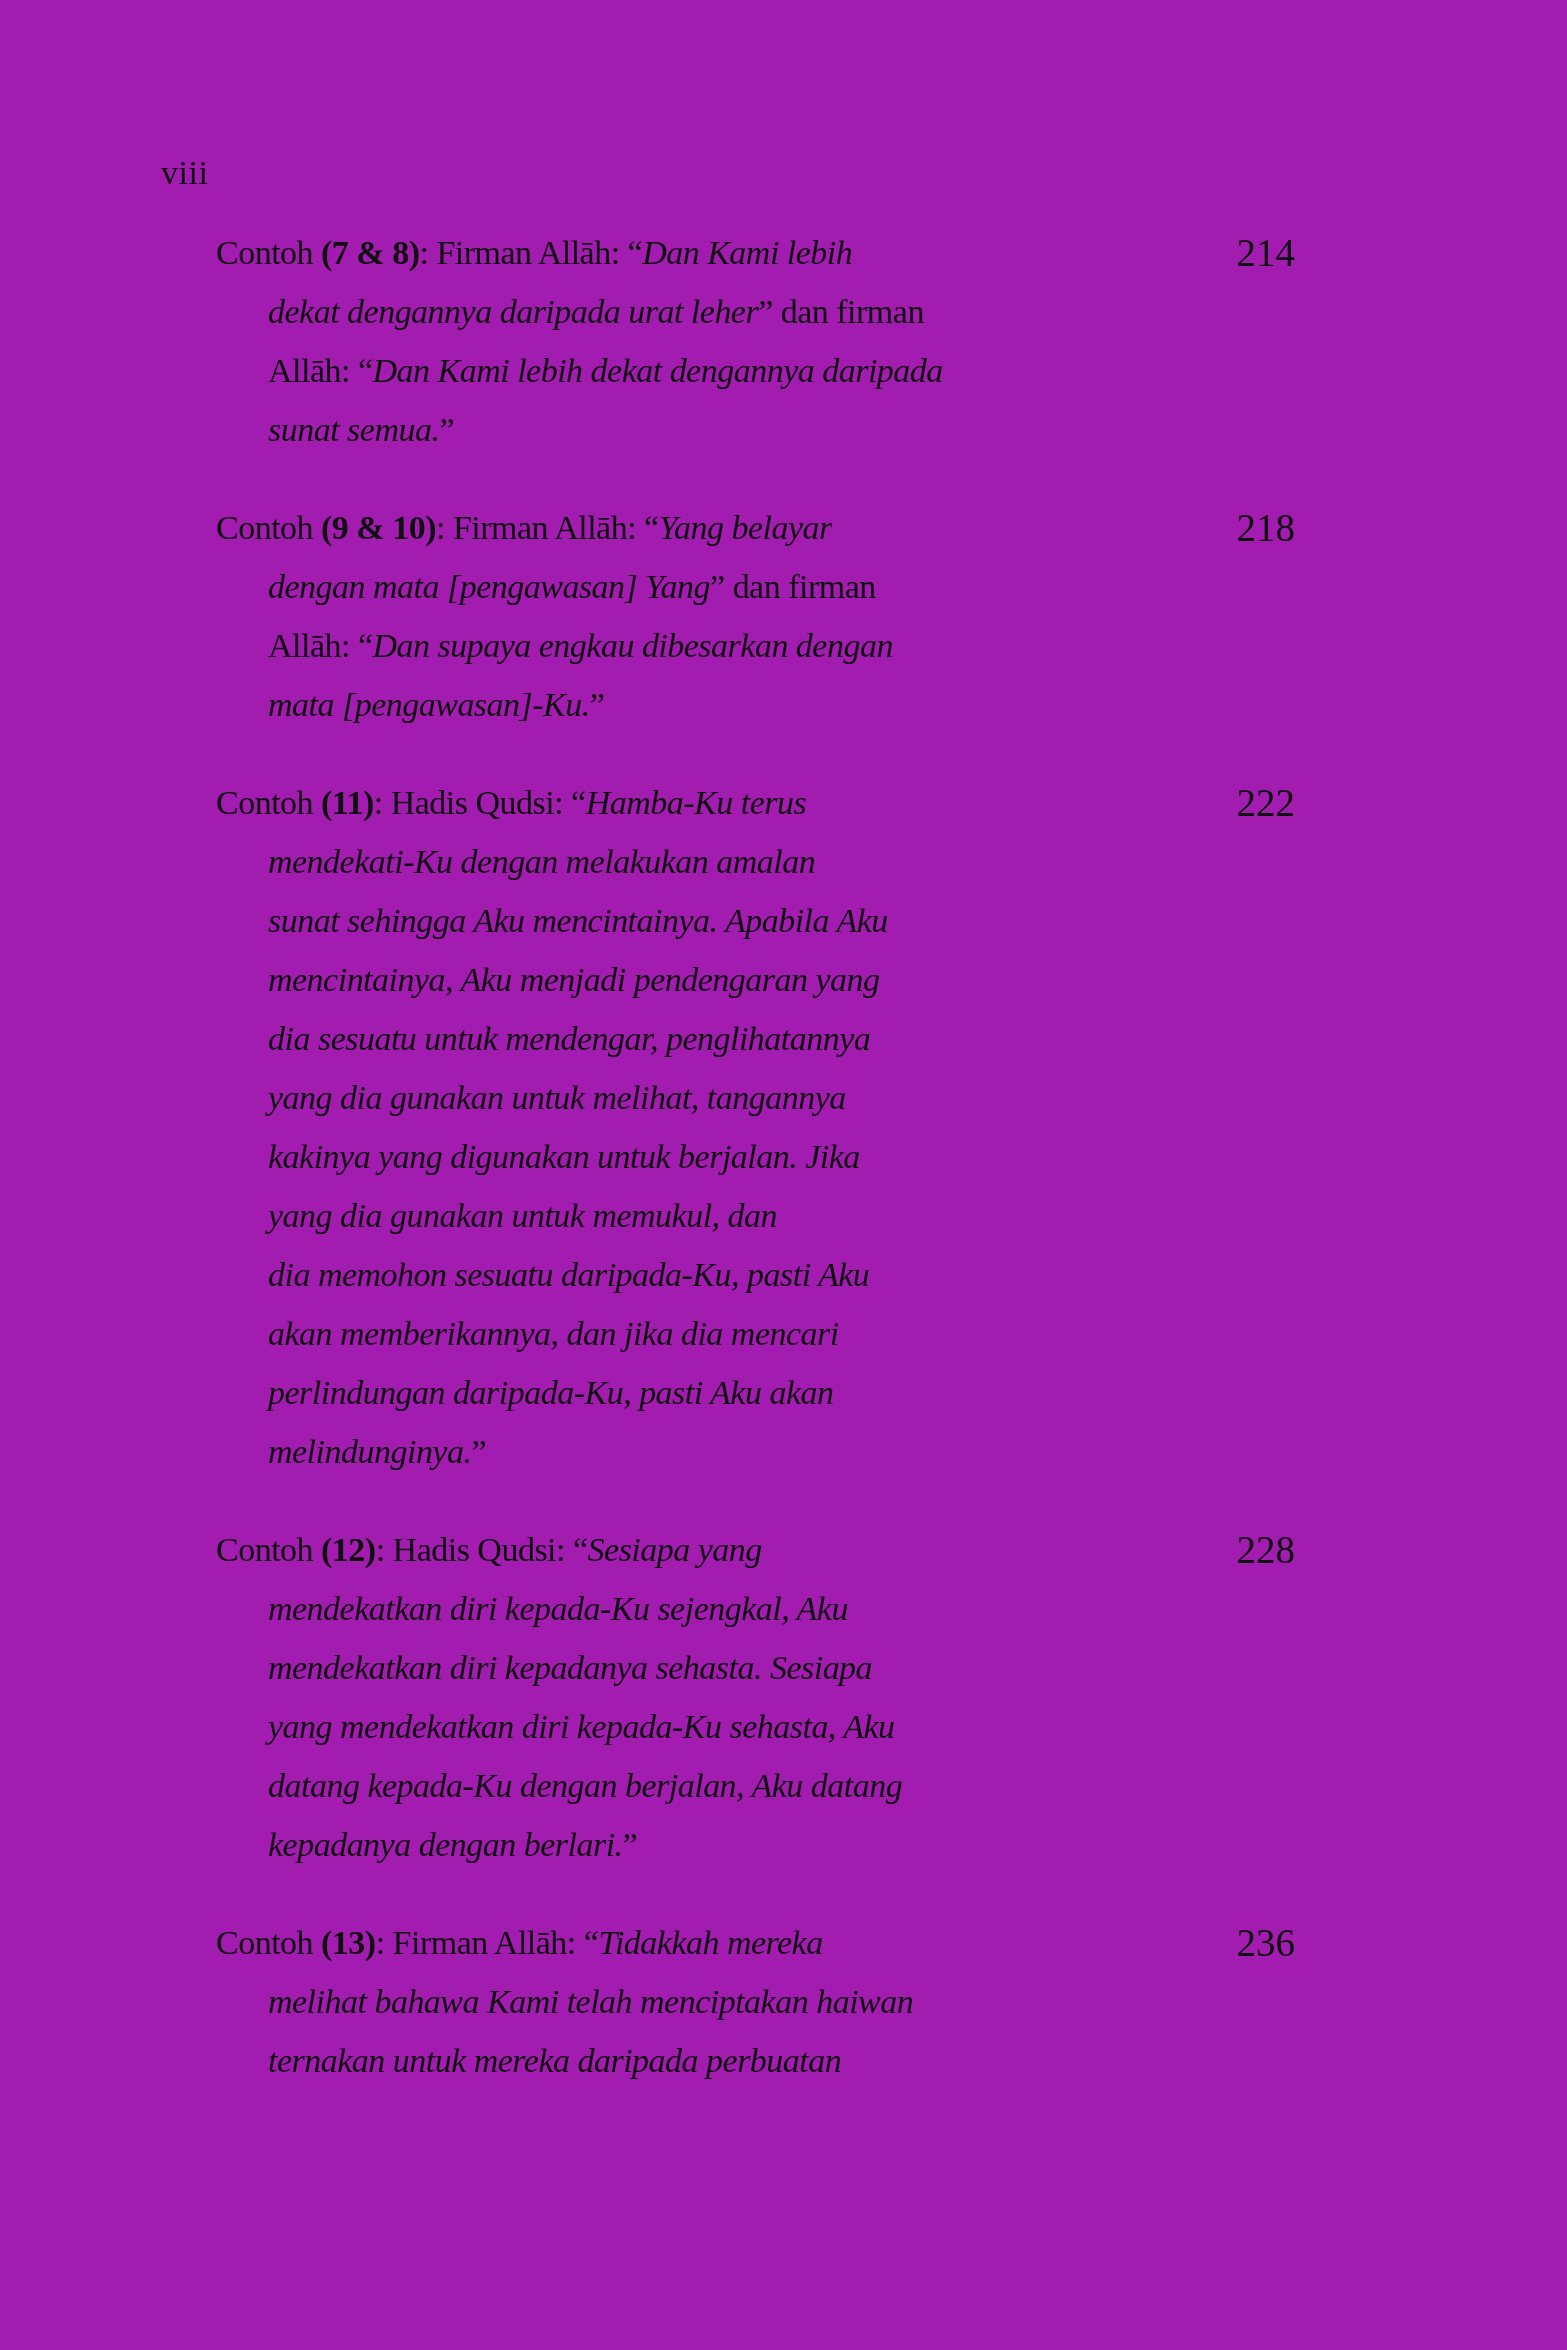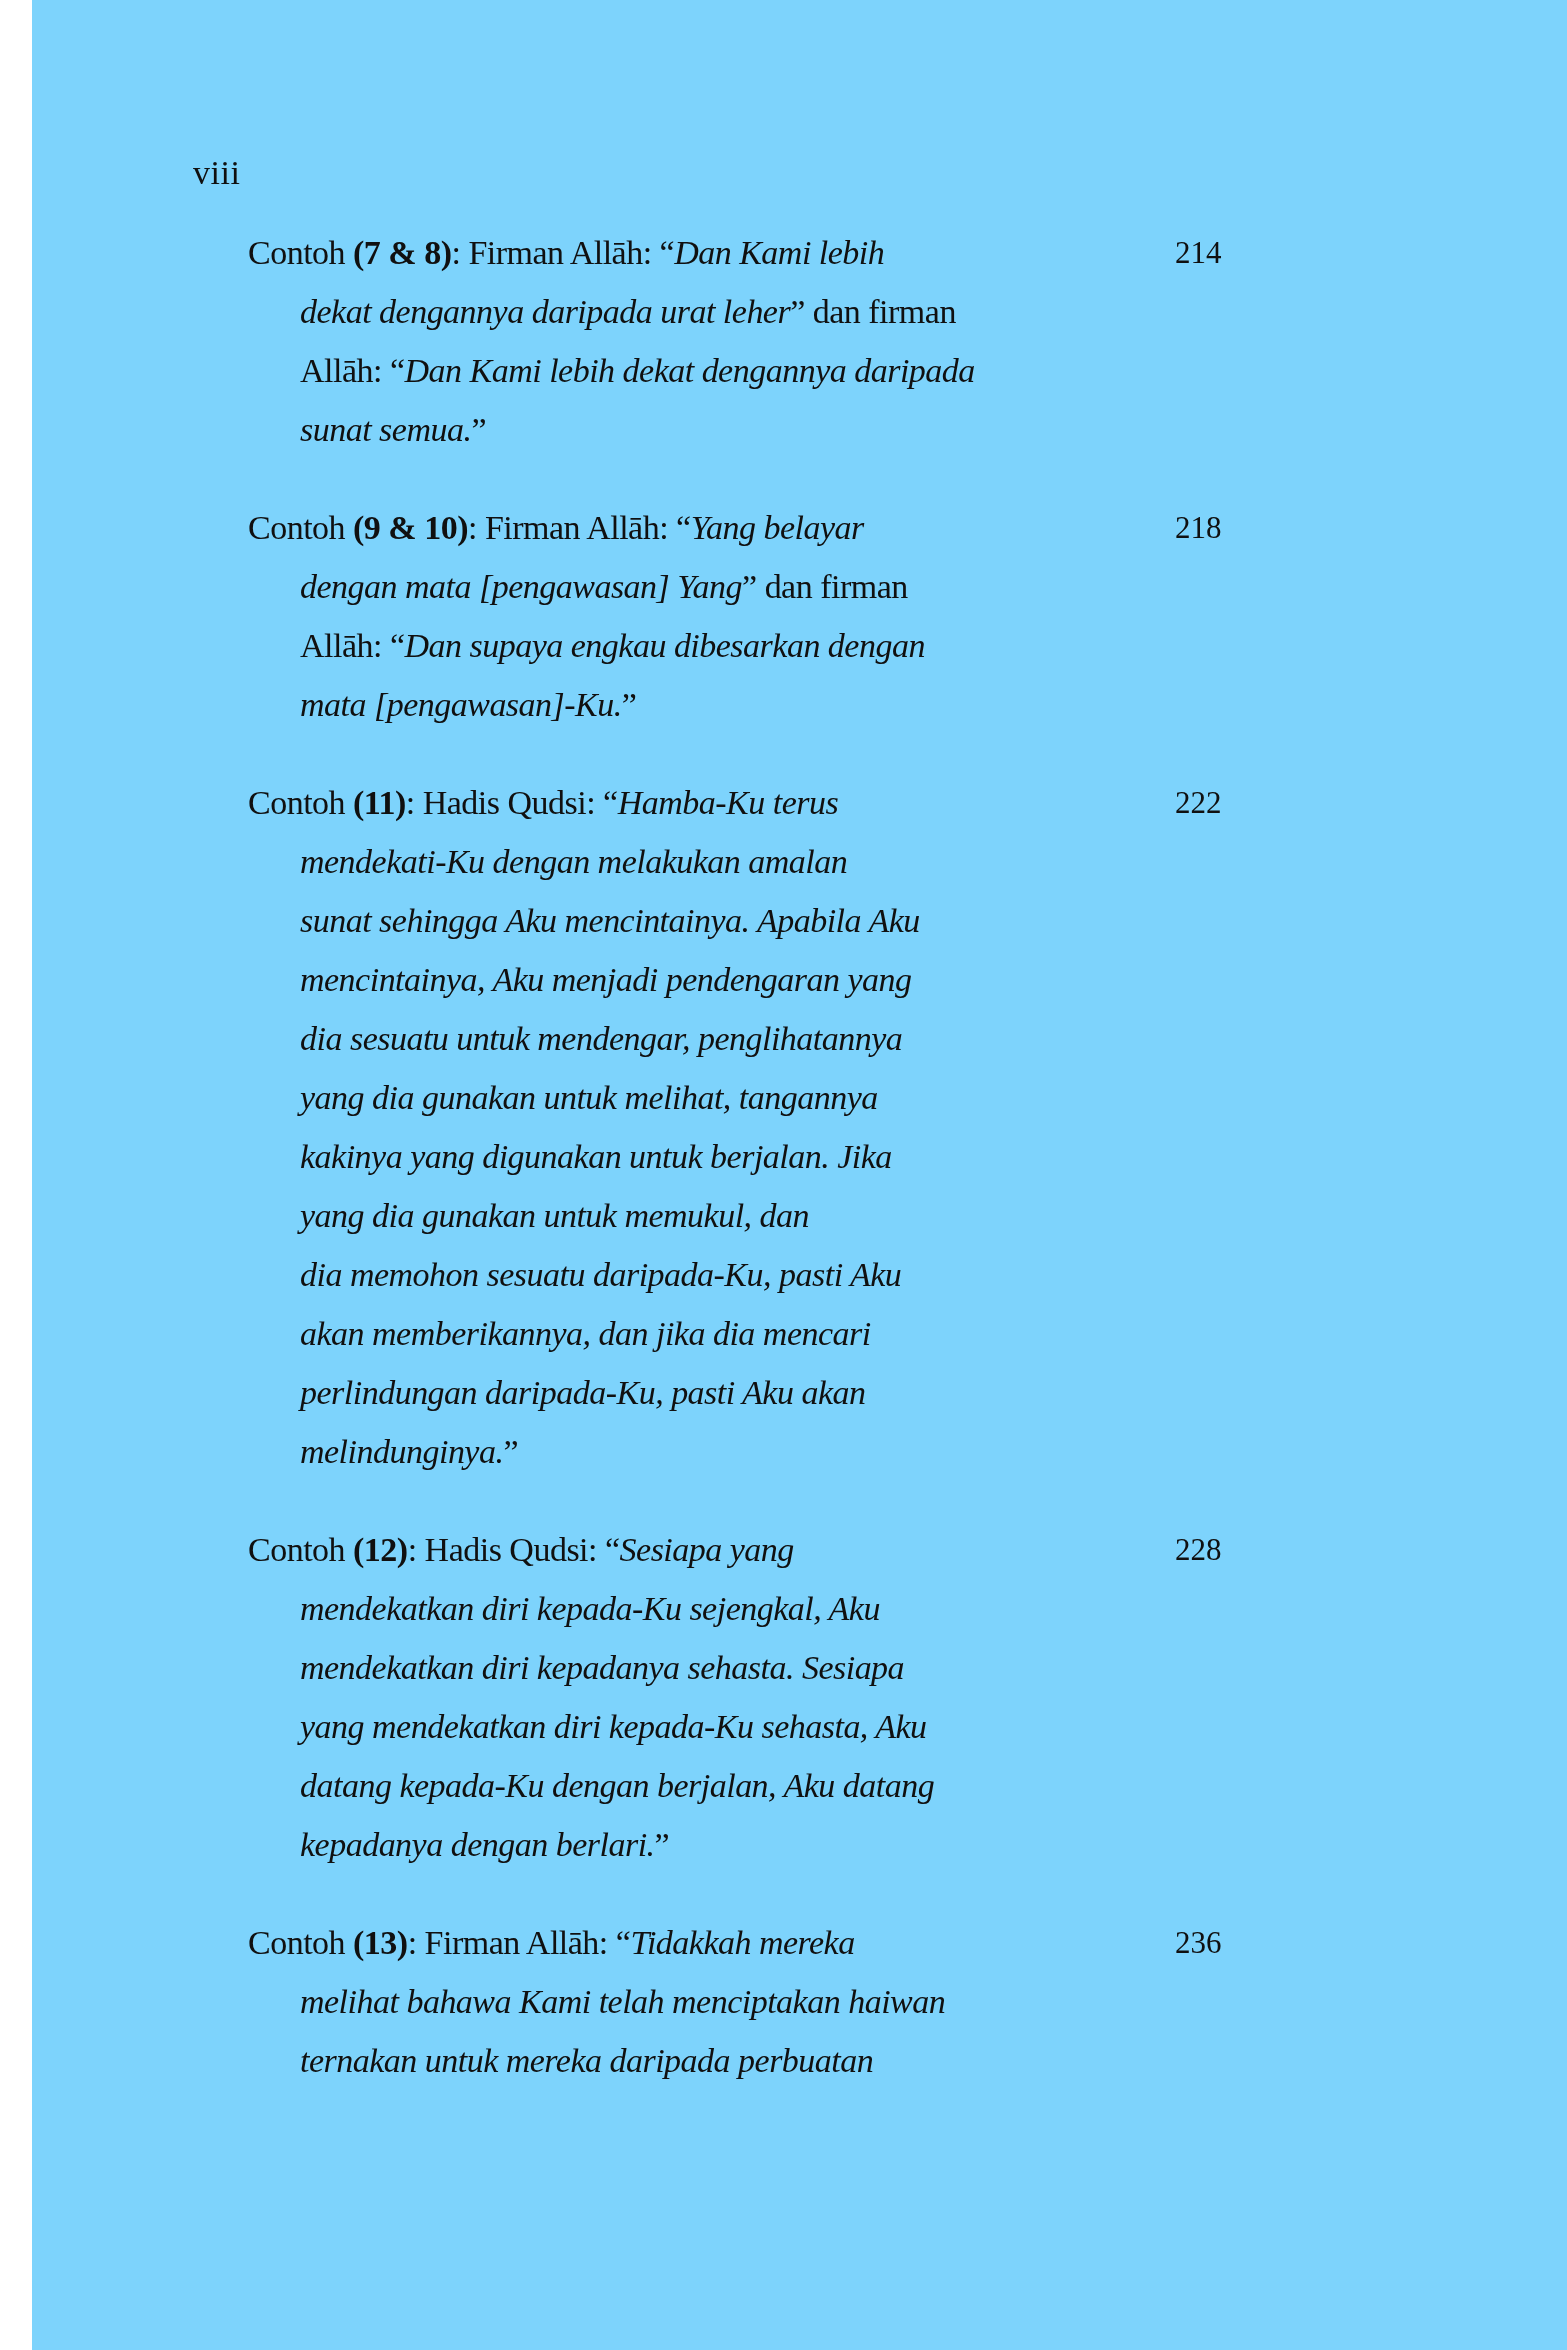--- a/index.html
+++ b/index.html
@@ -11,22 +11,21 @@
     width: 1568px;
     height: 2351px;
     position: relative;
     font-family: "Liberation Serif", "DejaVu Serif", serif;
     color: #101010;
     overflow: hidden;
   }
   .page {
     position: absolute;
     inset: 0;
-    background: #7dd3fc;
-    margin-left: 32px;
+    background: #a21caf;
   }
   .folio {
     position: absolute;
     left: 161px;
     top: 156px;
     font-size: 34px;
     line-height: 1;
     letter-spacing: 0.5px;
   }
   .entries {
@@ -47,22 +46,22 @@
     letter-spacing: -0.015em;
   }
   .line {
     white-space: nowrap;
   }
   .line.cont {
     padding-left: 52px;
   }
   .entry-page {
     flex: 1 1 auto;
-    text-align: left;
-    font-size: 31px;
+    text-align: right;
+    font-size: 39px;
     line-height: 59px;
   }
   .seg-p { font-style: normal; font-weight: normal; }
   .seg-b { font-style: normal; font-weight: bold; }
   .seg-i { font-style: italic;  font-weight: normal; }
 </style>
 </head>
 <body>
 
 <div class="page">

